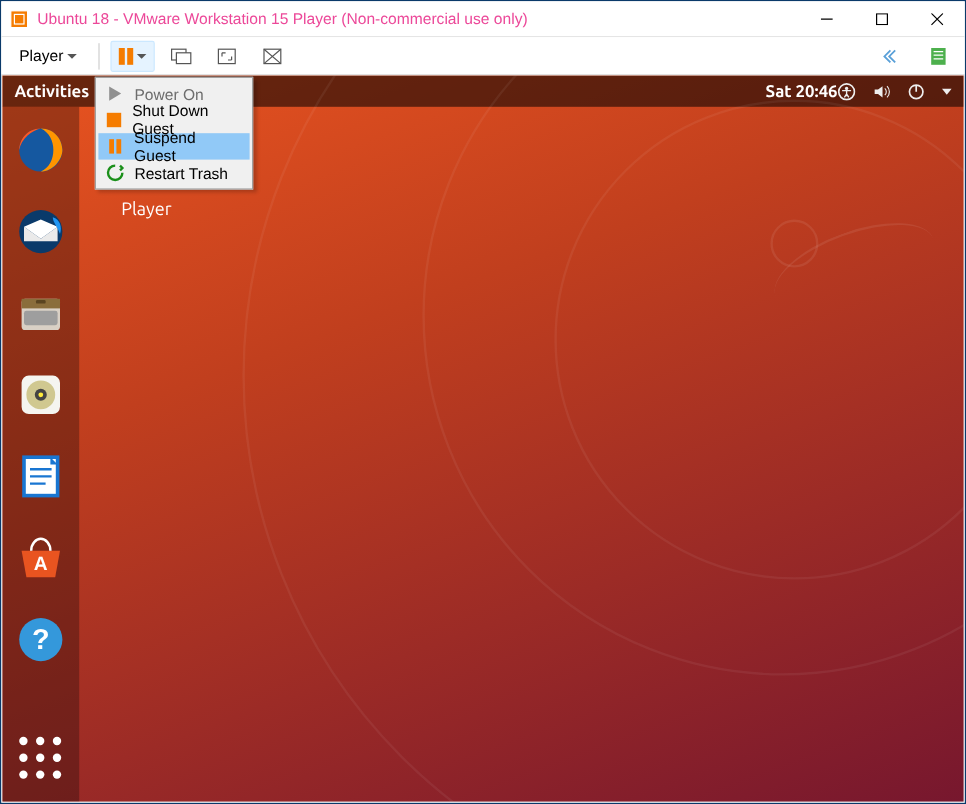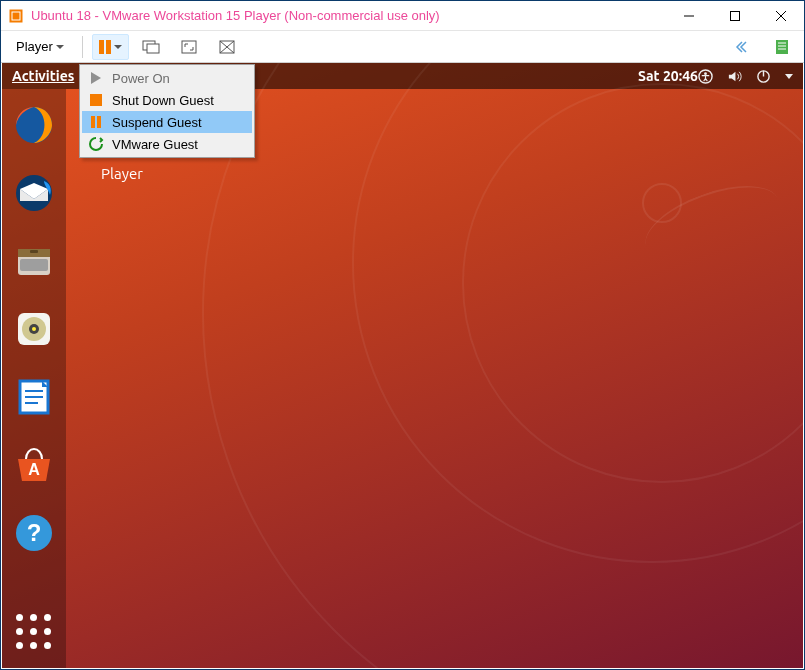--- a/index.html
+++ b/index.html
@@ -50,21 +50,21 @@
   .divider { width:1px; height:22px; background:#d0d0d0; margin:0 3px; }
   .vmbtn svg { width:18px;height:18px; }
   .vmtoolbar .spacer{flex:1;}
   .pausebars { display:flex; gap:2px; }
   .pausebars span{ width:5px; height:14px; background:#f57c00;}
 
   
   .dropdown {
     position:absolute;
     top: 63px; left: 78px;
-    width: 176px;
+    width: 132px;
     background:#f0f0f0;
     border:1px solid #a0a0a0;
     box-shadow: 3px 3px 3px rgba(0,0,0,.2);
     z-index: 50;
     padding:2px;
   }
   .menuitem {
     height:22px; display:flex; align-items:center; gap:8px;
     padding: 0 8px 0 6px;
   }
@@ -90,21 +90,21 @@
   .beak{position:absolute;top:130px;left:640px;width:140px;height:60px;border-top:2px solid rgba(255,255,255,.08);border-radius:50% 50% 0 0;transform:rotate(-20deg);}
   .eye{position:absolute;top:120px;left:640px;width:40px;height:40px;border:2px solid rgba(255,255,255,.08);border-radius:50%;}
 
   
   .ubar {
     height:26px; background:rgba(0,0,0,.55); color:#fff;
     display:flex; align-items:center; padding:0 10px;
     font-family: Ubuntu, "Segoe UI", sans-serif;
     font-weight:bold; font-size:14px;
   }
-  .ubar .act{margin-right:12px;text-decoration:underline;}
+  .ubar .act{margin-right:12px;}
   .ubar .center{flex:1; text-align:right;}
   .ubar .right{display:flex;align-items:center;gap:14px;}
   .ubar svg{width:15px;height:15px;fill:#eee;}
   .ubar .caret{width:0;height:0;border-left:4px solid transparent;border-right:4px solid transparent;border-top:5px solid #eee;}
 
   
   .dock {
     position:absolute; left:0; top:26px; bottom:0; width:64px;
     background: rgba(30,10,10,.35);
     display:flex; flex-direction:column; align-items:center;
@@ -219,21 +219,21 @@
       </span>
     <span>Suspend Guest</span>
   </div>
   <div class="menuitem">
     <span class="micon">
       <svg viewBox="0 0 16 16">
           <path d="M8 2a6 6 0 1 0 6 6" fill="none" stroke="#1a8f1a" stroke-width="2"></path>
           <path d="M12 2l2 2-2 2" fill="none" stroke="#1a8f1a" stroke-width="2"></path>
         </svg>
     </span>
-    <span>VMware Guest</span>
+    <span>Restart Trash</span>
   </div>
 </div>
 
 <div class="guest">
   <div class="circle c1"></div>
   <div class="circle c2"></div>
   <div class="circle c3"></div>
   <div class="eye"></div>
   <div class="beak"></div>
 

